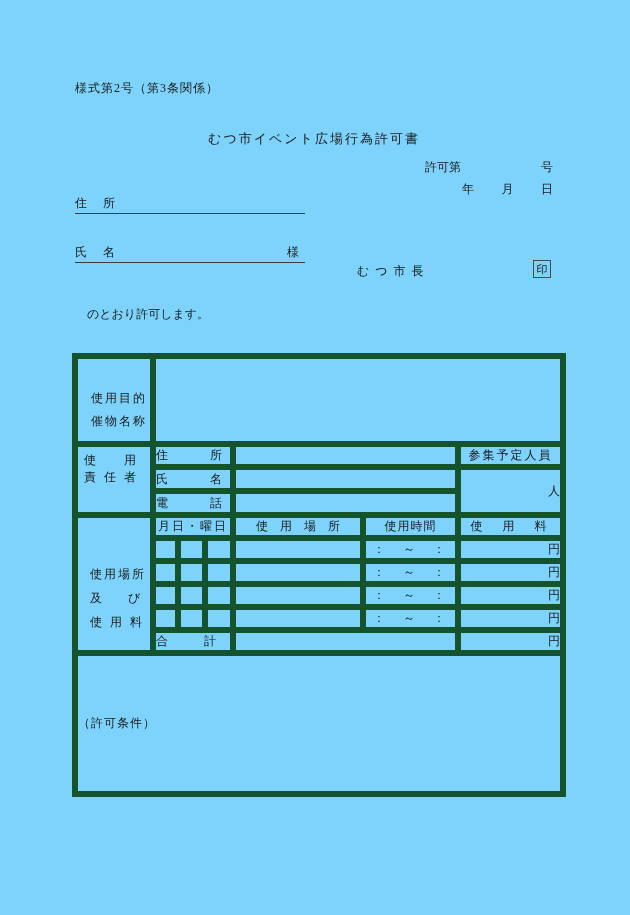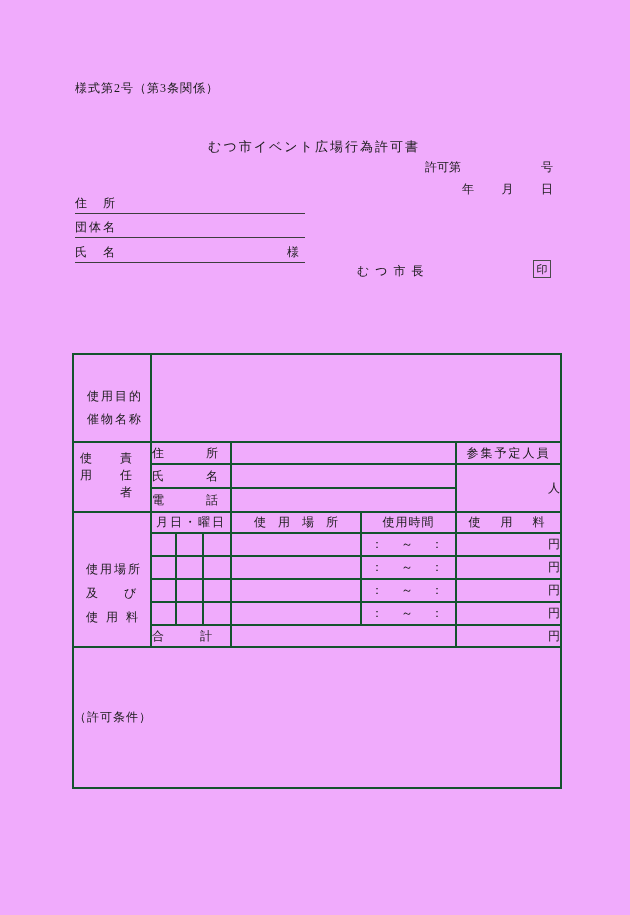--- a/index.html
+++ b/index.html
@@ -1,53 +1,53 @@
 <!DOCTYPE html>
 <html><head>
 <meta charset="utf-8">
 <style>
   html,body{margin:0;padding:0;background:#e8e8e8;}
   .page{
-    position:relative;width:630px;height:915px;background:#f0abfc;
+    position:relative;width:630px;height:915px;background:#7dd3fc;
     font-family:"Liberation Serif","DejaVu Serif",serif;
     color:#1a1a1a;font-size:12px;overflow:hidden;
   }
   .abs{position:absolute;white-space:nowrap;}
   .center-band{left:75px;width:478px;text-align:center;}
   .form-number{left:75px;top:80px;letter-spacing:1px;}
   .side-label{top:103px;letter-spacing:1px;}
-  .doc-title{top:138px;font-size:13px;letter-spacing:2px;}
+  .doc-title{top:130px;font-size:13px;letter-spacing:2px;}
   .permit-line{left:425px;top:159px;width:128px;display:flex;justify-content:space-between;gap:8px;}
   .date-line{left:462px;top:181px;width:91px;display:flex;justify-content:space-between;}
   .recip-row{left:75px;width:230px;height:16px;border-bottom:1px solid #3d3d3d;display:flex;justify-content:space-between;align-items:flex-end;padding-bottom:1px;box-sizing:content-box;}
   .recip-row.row1{top:196px;}
   .recip-row.row2{top:220px;}
   .recip-row.row3{top:245px;}
   .ls2{letter-spacing:2px;}
   .honorific{padding-right:6px;}
   .mayor{left:357px;top:263px;letter-spacing:6px;}
   .seal-box{left:533px;top:260px;width:16px;height:16px;border:1px solid #4a4a4a;font-size:11px;display:flex;align-items:center;justify-content:center;}
   .body-par{left:87px;top:302px;width:466px;line-height:25px;white-space:normal;}
   .body-line1{padding-left:45px;}
 
   table.permit{
     position:absolute;left:72px;top:353px;width:488px;
     border-collapse:collapse;table-layout:fixed;
   }
   table.permit td{
-    border:2px solid #14532d;padding:0;font-size:12px;color:#1a1a1a;
+    border:6px solid #14532d;padding:0;font-size:12px;color:#1a1a1a;
     vertical-align:middle;overflow:hidden;
   }
   tr.r1{height:88px;} tr.r2{height:22px;} tr.r3{height:24px;} tr.r4{height:24px;}
   tr.r5{height:21px;} tr.rdata{height:23px;} tr.r10{height:22px;margin-top:19px;} tr.r11{height:141px;padding-left:8px;}
 
   td.purpose-label{vertical-align:top;}
   .purpose-inner{padding:19px 0 0 13px;line-height:23px;letter-spacing:2px;}
   td.resp-label{vertical-align:top;}
-  .resp-inner{height:63px;display:flex;flex-direction:row;justify-content:space-between;padding:4px 0 2px 6px;box-sizing:border-box;}
+  .resp-inner{height:63px;display:flex;flex-direction:column;justify-content:flex-start;padding:4px 0 2px 6px;box-sizing:border-box;}
   .resp-top{letter-spacing:8px;}
   .resp-bottom{letter-spacing:8px;}
   td.usage-label{vertical-align:top;}
   .usage-inner{padding:27px 0 0 12px;line-height:24px;}
   .usage-l1{letter-spacing:2px;} .usage-l2{letter-spacing:7px;} .usage-l3{letter-spacing:8px;}
 
   td.sublabel{padding-left:8px;letter-spacing:6px;}
   td.attendees{text-align:center;letter-spacing:2px;}
   td.unit-cell{text-align:right;vertical-align:bottom;padding:0 12px 3px 0;}
   td.hdr-date{text-align:center;letter-spacing:2px;}
@@ -77,34 +77,32 @@
 
   <div class="abs date-line">
     <span>年</span>
     <span>月</span>
     <span>日</span>
   </div>
 
   <div class="abs recip-row row1">
     <span class="ls2">住　所</span>
   </div>
-  <div class="abs recip-row row2">
-    <span class="ls2">団体名</span>
-  </div>
   <div class="abs recip-row row3">
     <span class="ls2">氏　名</span>
     <span class="honorific">様</span>
   </div>
 
   <div class="abs mayor">むつ市長</div>
   <div class="abs seal-box">
     <span>印</span>
   </div>
 
   <div class="abs body-par">
+    <div class="body-line2">のとおり許可します。</div>
   </div>
 
   <table class="permit">
     <colgroup>
       <col style="width:78px">
         <col style="width:25px">
         <col style="width:27px">
         <col style="width:28px">
       <col style="width:130px">
         <col style="width:95px">

